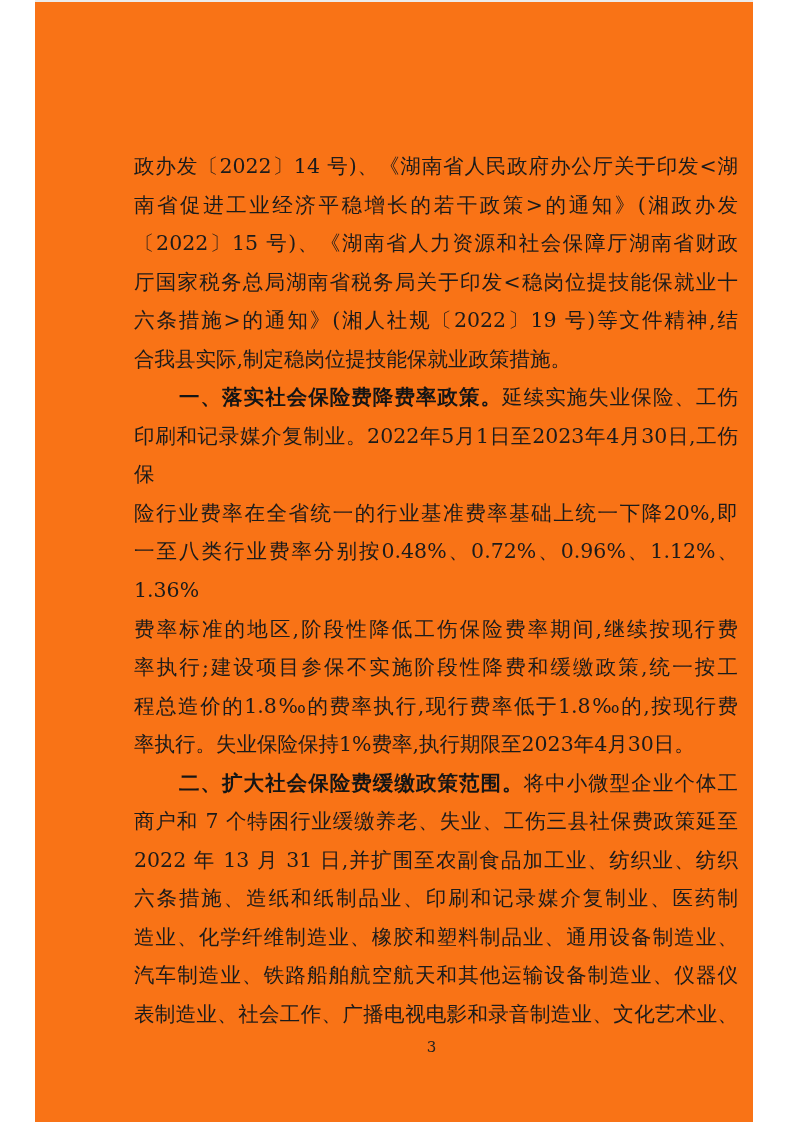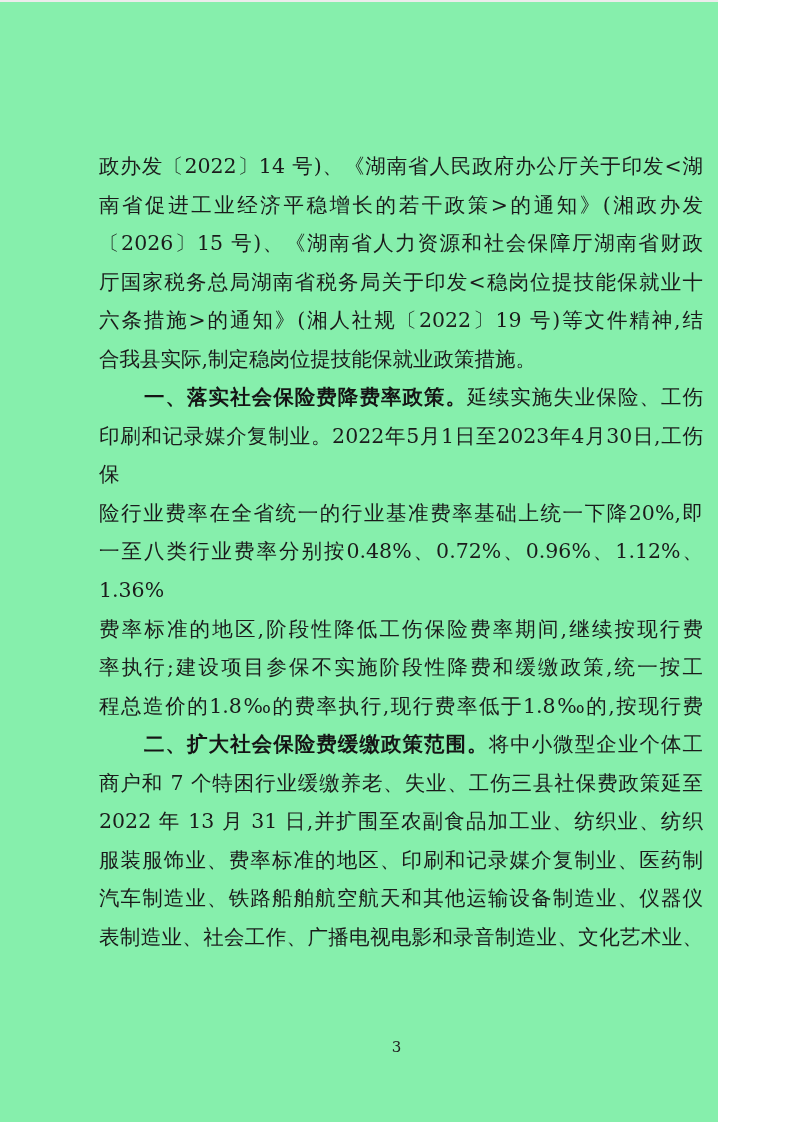--- a/index.html
+++ b/index.html
@@ -4,24 +4,25 @@
 <style>
   html, body {
     margin: 0;
     padding: 0;
     background: #ffffff;
   }
   .page {
     position: relative;
     width: 718px;
     height: 1122px;
-    background: #86efac;
+    background: #f97316;
     overflow: hidden;
     font-family: "DejaVu Serif", "Liberation Serif", serif;
     color: #1b1b1b;
+    margin-left: 35px;
   }
   .top-edge {
     position: absolute;
     top: 0; left: 0; right: 0;
     height: 2px;
     background: #ececec;
   }
   .doc-body {
     position: absolute;
     left: 99px;
@@ -57,32 +58,34 @@
   }
 </style>
 </head>
 <body>
 
 <div class="page">
   <div class="top-edge"></div>
   <div class="doc-body" id="doc-body">
       <div class="line">政办发〔2022〕14 号)、《湖南省人民政府办公厅关于印发&lt;湖</div>
       <div class="line">南省促进工业经济平稳增长的若干政策&gt;的通知》(湘政办发</div>
-      <div class="line">〔2026〕15 号)、《湖南省人力资源和社会保障厅湖南省财政</div>
+      <div class="line">〔2022〕15 号)、《湖南省人力资源和社会保障厅湖南省财政</div>
       <div class="line">厅国家税务总局湖南省税务局关于印发&lt;稳岗位提技能保就业十</div>
       <div class="line">六条措施&gt;的通知》(湘人社规〔2022〕19 号)等文件精神,结</div>
       <div class="line last">合我县实际,制定稳岗位提技能保就业政策措施。</div>
       <div class="line indent"><span class="heading">一、落实社会保险费降费率政策。</span>延续实施失业保险、工伤</div>
       <div class="line">印刷和记录媒介复制业。2022年5月1日至2023年4月30日,工伤保</div>
       <div class="line">险行业费率在全省统一的行业基准费率基础上统一下降20%,即</div>
       <div class="line">一至八类行业费率分别按0.48%、0.72%、0.96%、1.12%、1.36%</div>
       <div class="line">费率标准的地区,阶段性降低工伤保险费率期间,继续按现行费</div>
       <div class="line">率执行;建设项目参保不实施阶段性降费和缓缴政策,统一按工</div>
       <div class="line">程总造价的1.8‰的费率执行,现行费率低于1.8‰的,按现行费</div>
+      <div class="line last">率执行。失业保险保持1%费率,执行期限至2023年4月30日。</div>
       <div class="line indent"><span class="heading">二、扩大社会保险费缓缴政策范围。</span>将中小微型企业个体工</div>
       <div class="line">商户和 7 个特困行业缓缴养老、失业、工伤三县社保费政策延至</div>
       <div class="line">2022 年 13 月 31 日,并扩围至农副食品加工业、纺织业、纺织</div>
-      <div class="line">服装服饰业、费率标准的地区、印刷和记录媒介复制业、医药制</div>
+      <div class="line">六条措施、造纸和纸制品业、印刷和记录媒介复制业、医药制</div>
+      <div class="line">造业、化学纤维制造业、橡胶和塑料制品业、通用设备制造业、</div>
       <div class="line">汽车制造业、铁路船舶航空航天和其他运输设备制造业、仪器仪</div>
       <div class="line">表制造业、社会工作、广播电视电影和录音制造业、文化艺术业、</div>
     </div>
   <div class="page-num">3</div>
 </div>
 
 </body></html>

